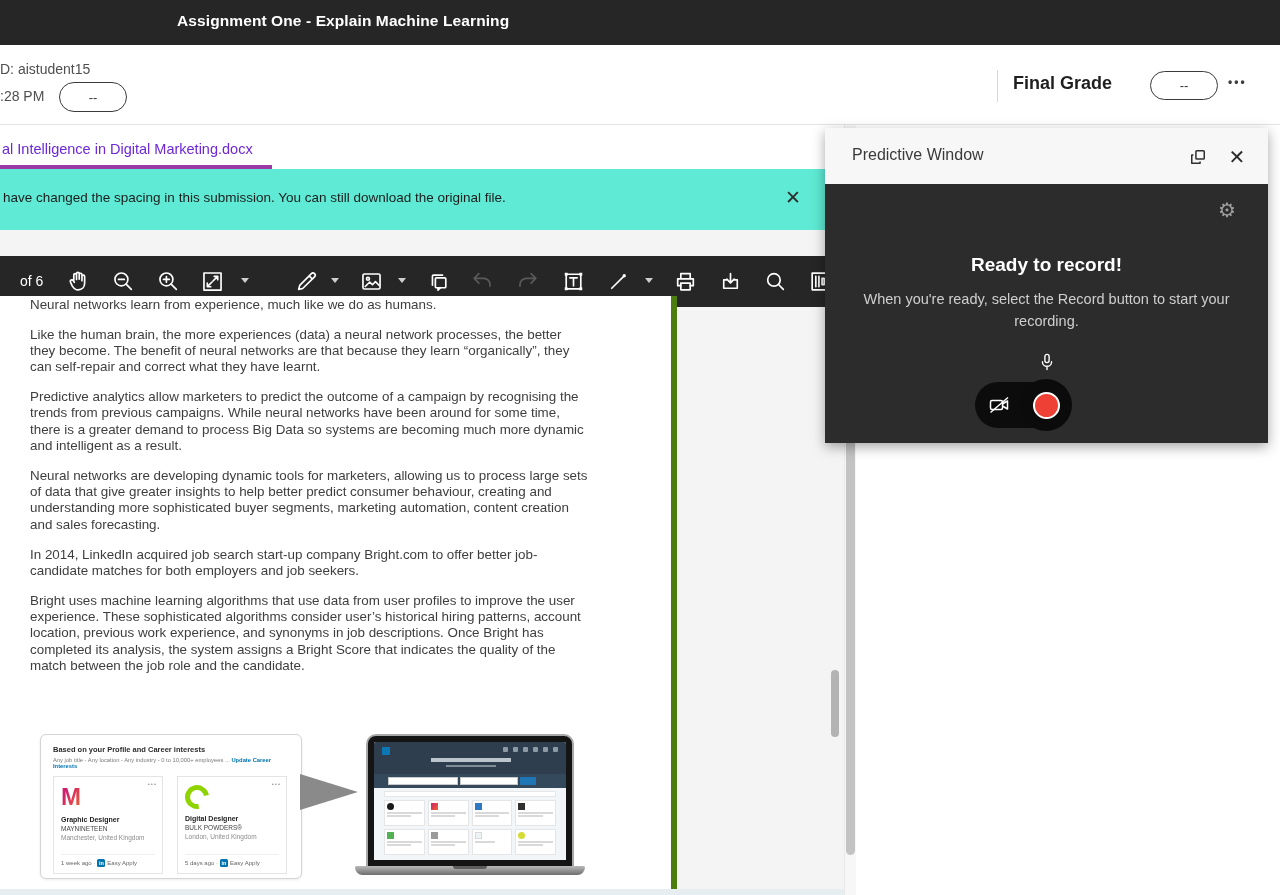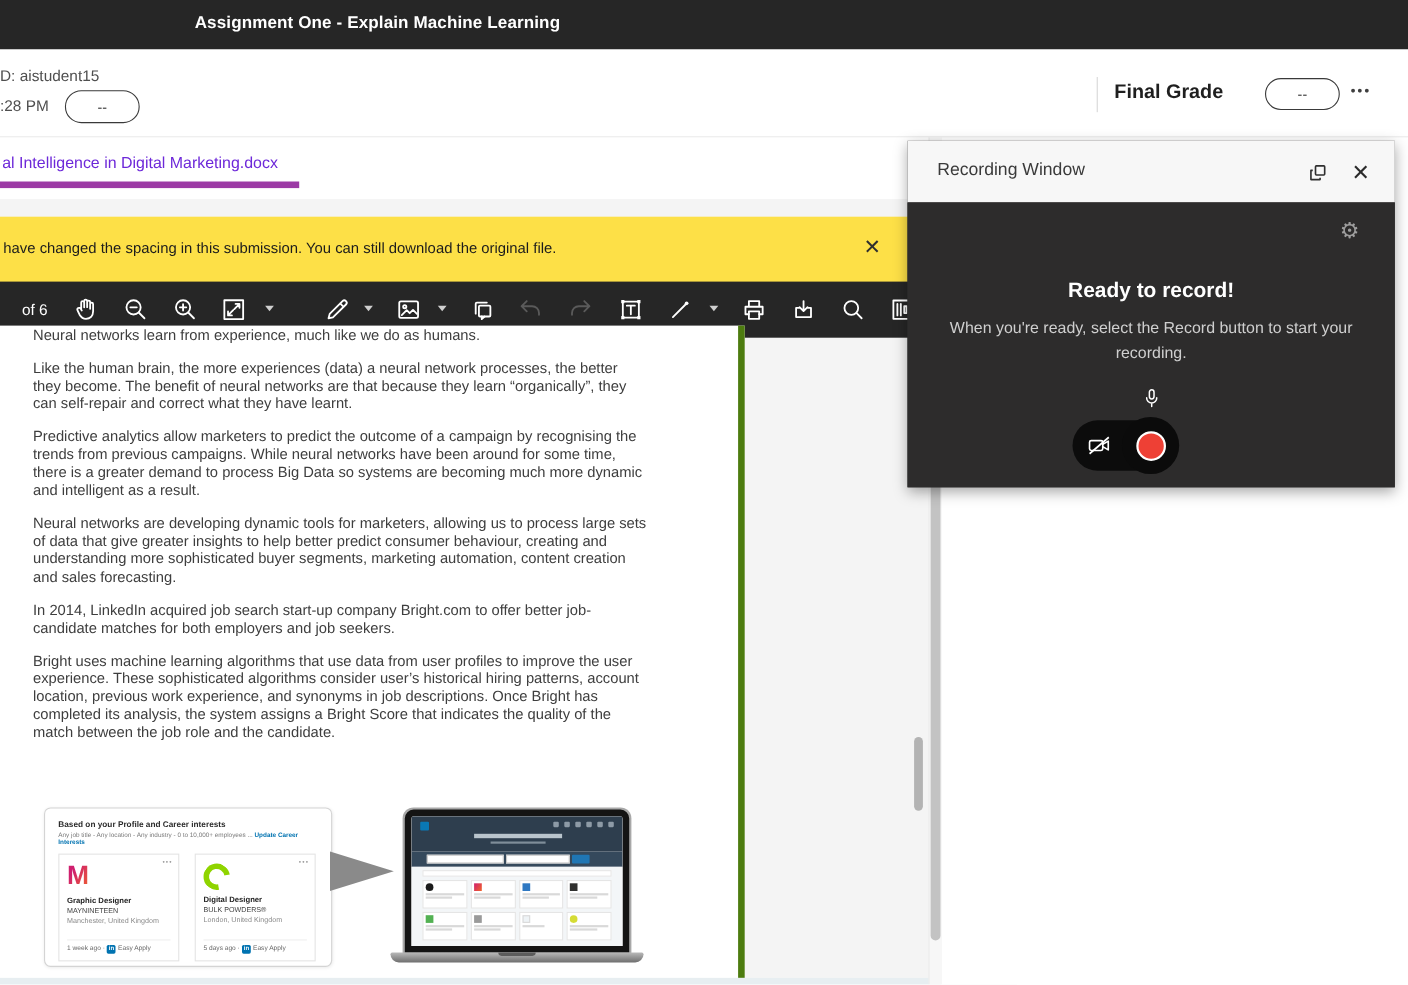--- a/index.html
+++ b/index.html
@@ -31,21 +31,21 @@
                   border-left:1px solid #e9e9e9; }
   .scroll-thumb { position:absolute; left:846px; top:310px; width:9px; height:420px; background:#c3c3c3; border-radius:5px; }
   .inner-scroll-thumb { position:absolute; left:831px; top:545px; width:8px; height:67px; background:#b3b3b3; border-radius:4px; }
 
   
   .tabrow { position:absolute; left:0; top:0; width:844px; height:56px; background:#fff; }
   .doc-tab { position:absolute; left:2px; top:16px; font-size:14.5px; color:#6d28d9; cursor:pointer; }
   .tab-underline { position:absolute; left:0; top:40px; width:272px; height:6px; background:#9c3aa5; }
 
   
-  .notification { position:absolute; left:0; top:72px; width:844px; height:61px; background:#fde047; }
+  .notification { position:absolute; left:0; top:44px; width:844px; height:61px; background:#5eead4; }
   .notification .msg { position:absolute; left:3px; top:21px; font-size:13.5px; color:#1c1c1c; }
   .notif-close { position:absolute; left:779px; top:14px; width:28px; height:28px; font-size:19px; color:#2f2f2f;
                  display:flex; align-items:center; justify-content:center; cursor:pointer; }
 
   
   .toolbar { position:absolute; left:0; top:119px; width:856px; height:51px; background:#262626;margin-top:12px; }
   .page-indicator { position:absolute; left:20px; top:17px; color:#fff; font-size:14px; }
   .tbtn { position:absolute; top:11px; width:28px; height:28px; display:flex; align-items:center; justify-content:center; cursor:pointer; }
   .tbtn svg { width:25px; height:25px; stroke:#fff; fill:none; stroke-width:1.6; stroke-linecap:round; stroke-linejoin:round; }
   .tbtn.dim svg { stroke:#5a5a5a; }
@@ -387,21 +387,21 @@
         </div>
       </div>
     </div>
 
     <div class="bottom-strip"></div>
     <div class="inner-scroll-thumb"></div>
   </div>
 
   <div class="recwin">
     <div class="rec-header">
-      <div class="rec-title">Recording Window</div>
+      <div class="rec-title">Predictive Window</div>
       <div class="rec-popout">
         <svg viewBox="0 0 24 24">
             <rect x="9.5" y="4.5" width="10" height="10" rx="1"></rect>
             <path d="M6.5 9.5h-2v10h10v-2"></path>
           </svg>
       </div>
       <div class="rec-close">✕</div>
     </div>
     <div class="rec-body">
       <div class="rec-gear">⚙</div>

